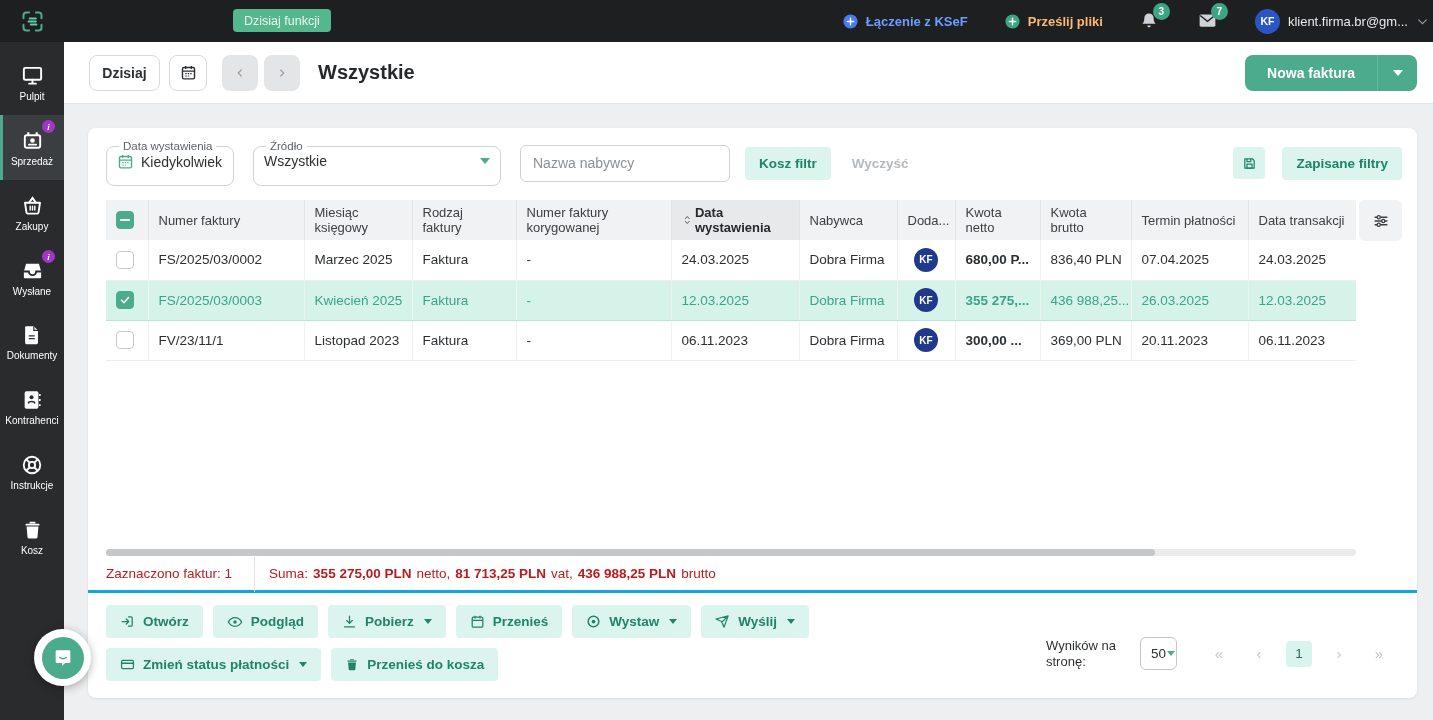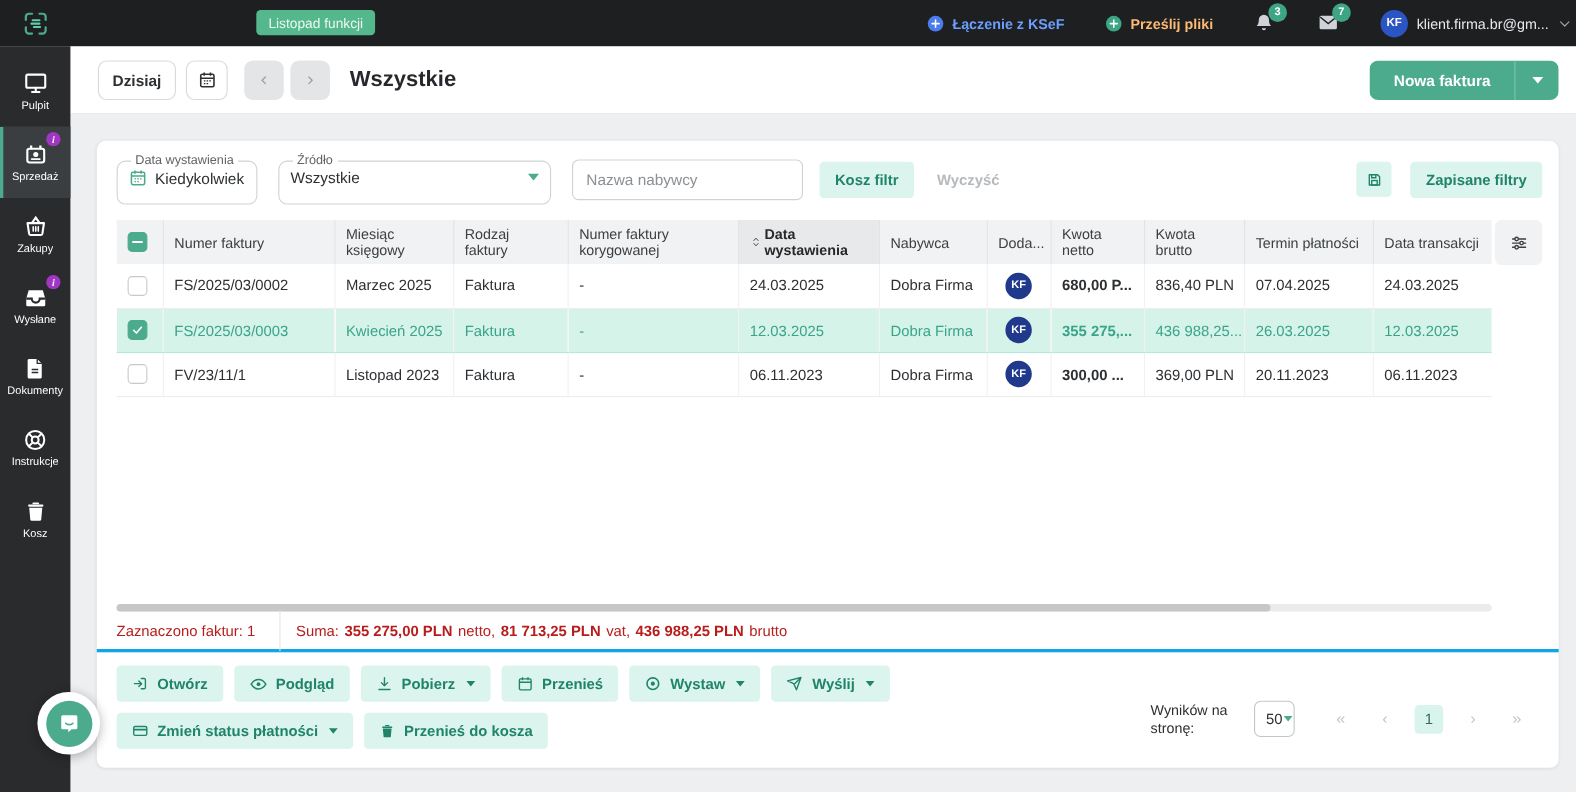--- a/index.html
+++ b/index.html
@@ -136,21 +136,21 @@
     display:flex; align-items:center; justify-content:center; }
 </style>
 </head>
 <body>
 
 <div class="topbar">
   <svg class="logo" viewBox="0 0 24 24">
     <path d="M9 4H6.5A2.5 2.5 0 0 0 4 6.5V9M15 4h2.5A2.5 2.5 0 0 1 20 6.5V9M9 20H6.5A2.5 2.5 0 0 1 4 17.5V15M15 20h2.5a2.5 2.5 0 0 0 2.5-2.5V15" fill="none" stroke="#4cab8d" stroke-width="1.8" stroke-linecap="round"></path>
     <path d="M9.5 9.3h5.5M8.5 12h6.5M10.5 14.7h5" stroke="#5fd0a5" stroke-width="1.7" stroke-linecap="round"></path>
   </svg>
-  <button class="suggest-pill">Listopad funkcji</button>
+  <button class="suggest-pill">Dzisiaj funkcji</button>
   <div class="topbar-right">
     <button class="top-link blue">
       <svg width="17" height="17" viewBox="0 0 24 24">
           <circle cx="12" cy="12" r="10" fill="#4b7bec"></circle>
           <path d="M12 7.5v9M7.5 12h9" stroke="#fff" stroke-width="2" stroke-linecap="round"></path>
         </svg>
       <span>Łączenie z KSeF</span>
     </button>
     <button class="top-link green">
       <svg width="17" height="17" viewBox="0 0 24 24">
@@ -217,20 +217,29 @@
       </svg>
     <span class="lbl">Wysłane</span>
   </div>
   <div class="side-item">
     <svg width="22" height="22" viewBox="0 0 24 24">
       <path d="M6 2.5h8l4.5 4.5v13.5a1.5 1.5 0 0 1-1.5 1.5H6a1.5 1.5 0 0 1-1.5-1.5v-16A1.5 1.5 0 0 1 6 2.5z" fill="#fff"></path>
       <path d="M14 2.5V7h4.5" fill="none" stroke="#292b2d" stroke-width="1.3"></path>
       <path d="M8.5 13h6.5M8.5 16h6.5" stroke="#292b2d" stroke-width="1.5"></path>
       </svg>
     <span class="lbl">Dokumenty</span>
+  </div>
+  <div class="side-item">
+    <svg width="22" height="22" viewBox="0 0 24 24">
+      <rect x="4" y="2.5" width="15" height="19" rx="2" fill="#fff"></rect>
+      <circle cx="11.5" cy="9" r="2.2" fill="#292b2d"></circle>
+      <path d="M7.8 15.8c.8-2.8 6.6-2.8 7.4 0" fill="none" stroke="#292b2d" stroke-width="1.5"></path>
+      <path d="M20.5 5.5v2M20.5 11v2M20.5 16.5v2" stroke="#fff" stroke-width="1.8"></path>
+      </svg>
+    <span class="lbl">Kontrahenci</span>
   </div>
   <div class="side-item">
     <svg width="22" height="22" viewBox="0 0 24 24">
       <circle cx="12" cy="12" r="9" fill="none" stroke="#fff" stroke-width="2"></circle>
       <circle cx="12" cy="12" r="3.4" fill="none" stroke="#fff" stroke-width="2"></circle>
       <path d="M6 6l3.4 3.4M18 6l-3.4 3.4M6 18l3.4-3.4M18 18l-3.4-3.4" stroke="#fff" stroke-width="2"></path>
       </svg>
     <span class="lbl">Instrukcje</span>
   </div>
   <div class="side-item">

